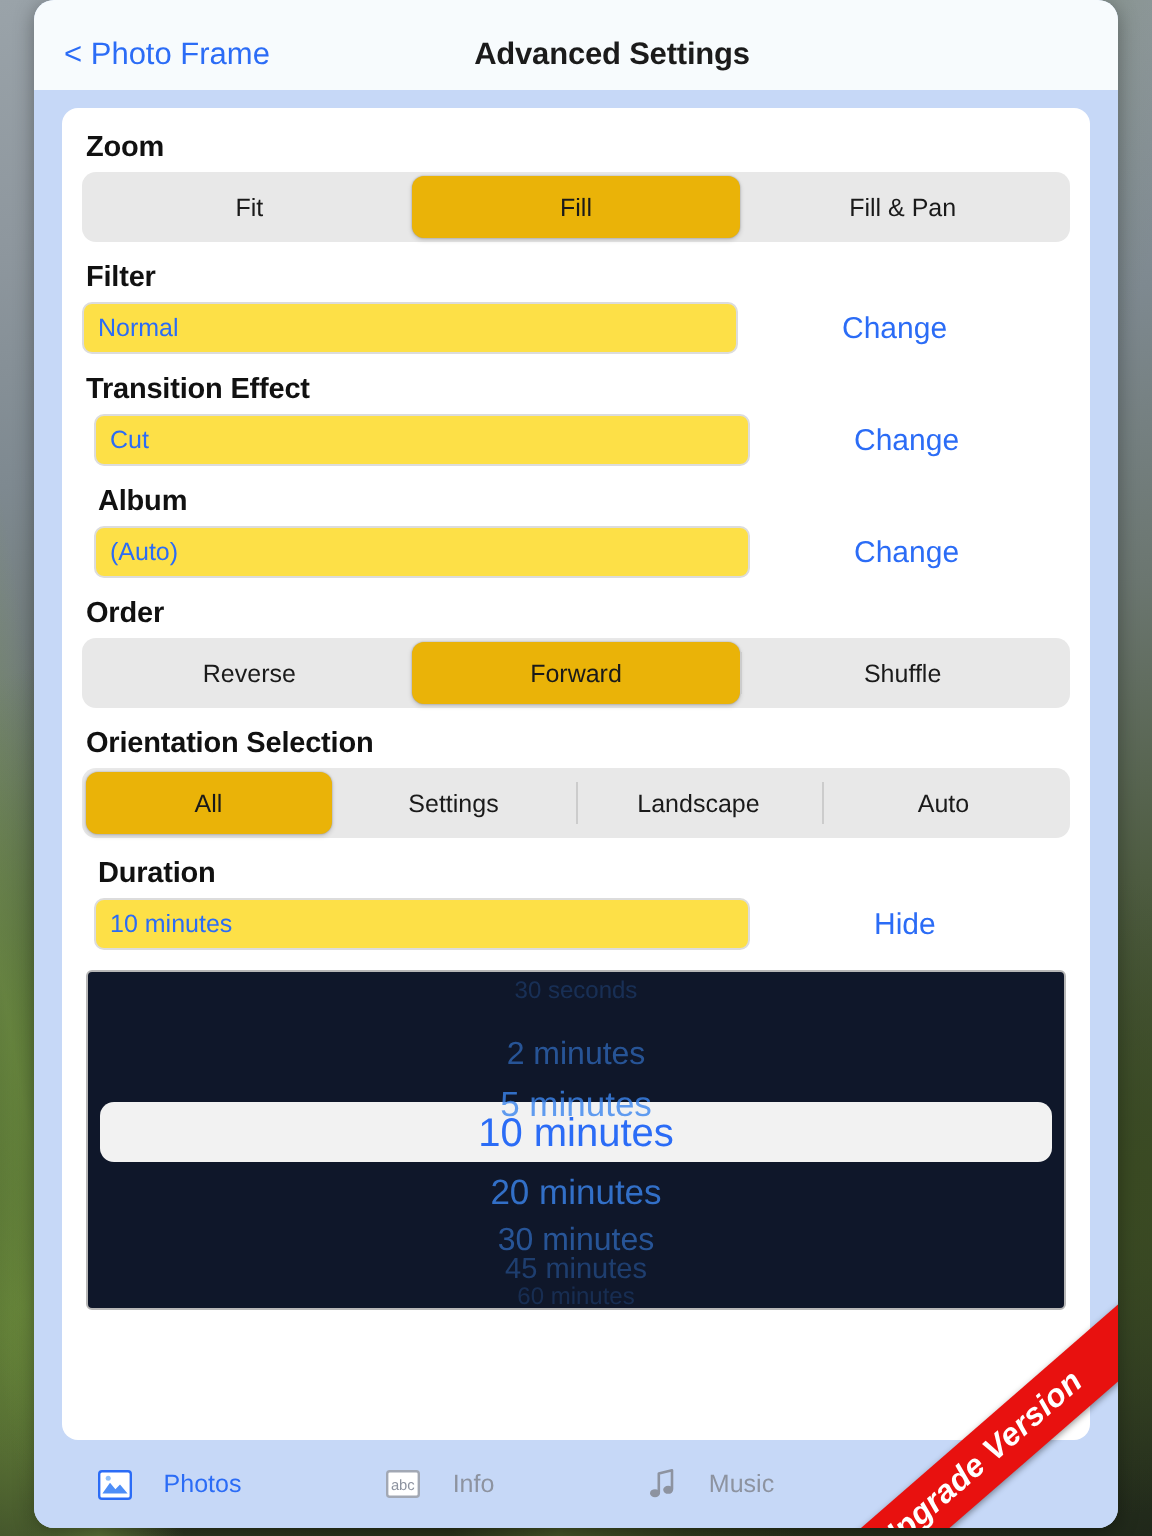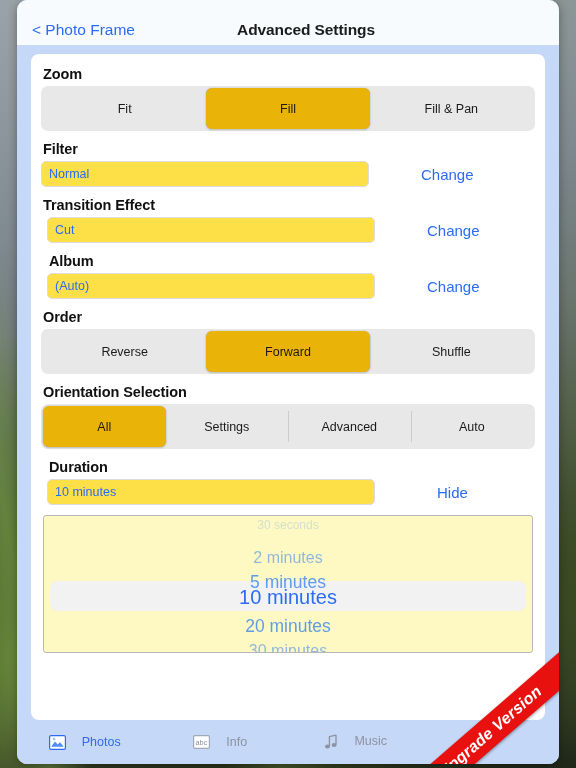--- a/index.html
+++ b/index.html
@@ -46,21 +46,21 @@
     overflow: hidden;
     background: #c6d8f7;
     box-shadow: 0 2px 10px rgba(0,0,0,0.35);
   }
 
   
   #navbar {
     position: relative;
     height: 62px;
     background: #f7fbfd;
-    border-bottom: 3px solid #b91c1c;
+    border-bottom: 7px solid #b91c1c;
   }
   #back-link {
     position: absolute;
     left: 15px;
     top: 50%;
     transform: translateY(-50%);
     color: #2b6cf6;
     font-size: 15.5px;
     white-space: nowrap;
     cursor: pointer;
@@ -105,21 +105,21 @@
     margin: 0 0 4px 2px;
     letter-spacing: -0.1px;
   }
   .sec-label.indent { margin-left: 8px; }
 
   
   .segmented {
     display: flex;
     background: #e8e8e8;
     border-radius: 7px;
-    height: 45px;
+    height: 35px;
     padding: 2px;
     position: relative;
     margin-bottom: 10px;
   }
   .seg {
     flex: 1;
     display: flex;
     align-items: center;
     justify-content: center;
     font-size: 12.5px;
@@ -170,24 +170,24 @@
     font-size: 15px;
     cursor: pointer;
     white-space: nowrap;
   }
   .action-link.hide-link { margin-left: 62px; }
 
   
   #picker {
     position: relative;
     margin: 4px 2px 0 2px;
-    height: 138px;
+    height: 170px;
     border: 1px solid #b7b7b7;
     border-radius: 3px;
-    background: #fef9c3;
+    background: #0f172a;
     overflow: hidden;
   }
   #picker-highlight {
     position: absolute;
     left: 6px;
     right: 6px;
     top: 65px;
     height: 30px;
     background: #f2f2f2;
     border-radius: 7px;
@@ -214,20 +214,21 @@
     position: absolute;
     left: 0; right: 0; bottom: 0;
     height: 44px;
     background: #c6d8f7;
     display: flex;
     align-items: center;
   }
   .tab {
     flex: 1;
     display: flex;
+    align-items: center;
     justify-content: center;
     gap: 16px;
     font-size: 12.5px;
     color: #8d93a0;
     cursor: pointer;
   }
   .tab.active { color: #2b6cf6; }
   .tab svg { display: block; }
 
   
@@ -297,38 +298,39 @@
       <div class="segmented">
         <div class="seg">Reverse</div>
         <div class="seg sel">Forward</div>
         <div class="seg div">Shuffle</div>
       </div>
 
       <div class="sec-label">Orientation Selection</div>
       <div class="segmented">
         <div class="seg sel">All</div>
         <div class="seg">Settings</div>
-        <div class="seg div">Advanced</div>
+        <div class="seg div">Landscape</div>
         <div class="seg div">Auto</div>
       </div>
 
       <div class="sec-label indent">Duration</div>
       <div class="field-row indent">
         <div class="textbox">10 minutes</div>
         <div class="action-link hide-link">Hide</div>
       </div>
 
       <div id="picker">
         <div id="picker-highlight"></div>
         <div class="picker-item it0">30 seconds</div>
         <div class="picker-item it2">2 minutes</div>
         <div class="picker-item it3">5 minutes</div>
         <div class="picker-item it4">10 minutes</div>
         <div class="picker-item it5">20 minutes</div>
         <div class="picker-item it6">30 minutes</div>
+        <div class="picker-item it7">45 minutes</div>
         <div class="picker-item it8">60 minutes</div>
       </div>
 
     </div>
   </div>
 
   <div id="tabbar">
 
     <div class="tab active">
       <span>

